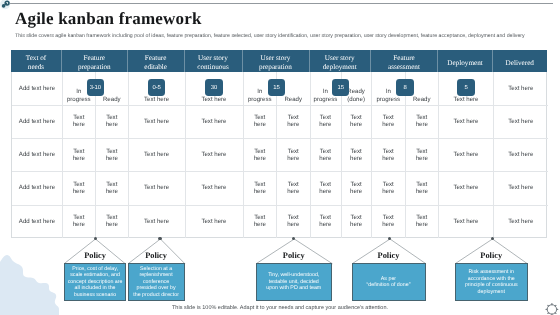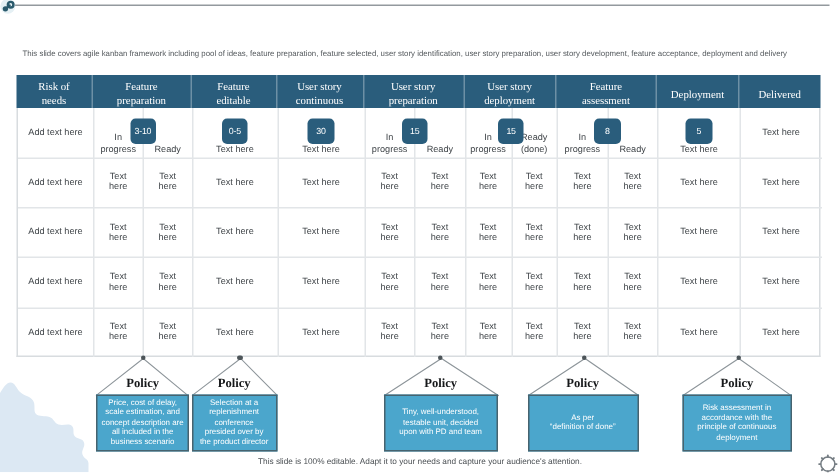--- a/index.html
+++ b/index.html
@@ -73,26 +73,27 @@
     </g>
   </svg>
   <div class="topline"></div>
   <svg class="mark" viewBox="0 0 24 17">
     <circle cx="5.2" cy="4.2" r="5.0" fill="#e5f0f4"></circle>
     <circle cx="7.1" cy="3.1" r="1.85" fill="none" stroke="#2a5a6c" stroke-width="1.65"></circle>
     <circle cx="3.6" cy="5.9" r="1.8" fill="#2a5a6c"></circle>
     <path d="M4.9 4.8 L6.5 3.6" fill="none" stroke="#2a5a6c" stroke-width="1.4" stroke-linecap="round"></path>
   </svg>
 
+  <div class="title">Agile kanban framework</div>
   <div class="subtitle">This slide covers agile kanban framework including pool of ideas, feature preparation, feature selected, user story identification, user story preparation, user story development, feature acceptance, deployment and delivery</div>
 
   <div class="tbl">
     <div class="hdr" id="hdr">
         <div class="hcell" style="left: 0px; width: 50.6px;">
-          <div><span>Risk of</span><br><span>needs</span></div>
+          <div><span>Text of</span><br><span>needs</span></div>
         </div>
         <div class="hcell" style="left: 50.6px; width: 66px;">
           <div><span>Feature</span><br><span>preparation</span></div>
         </div>
         <div class="hsep" style="left: 50.6px;"></div>
         <div class="hcell" style="left: 116.6px; width: 56.7px;">
           <div><span>Feature</span><br><span>editable</span></div>
         </div>
         <div class="hsep" style="left: 116.6px;"></div>
         <div class="hcell" style="left: 173.3px; width: 58px;">

